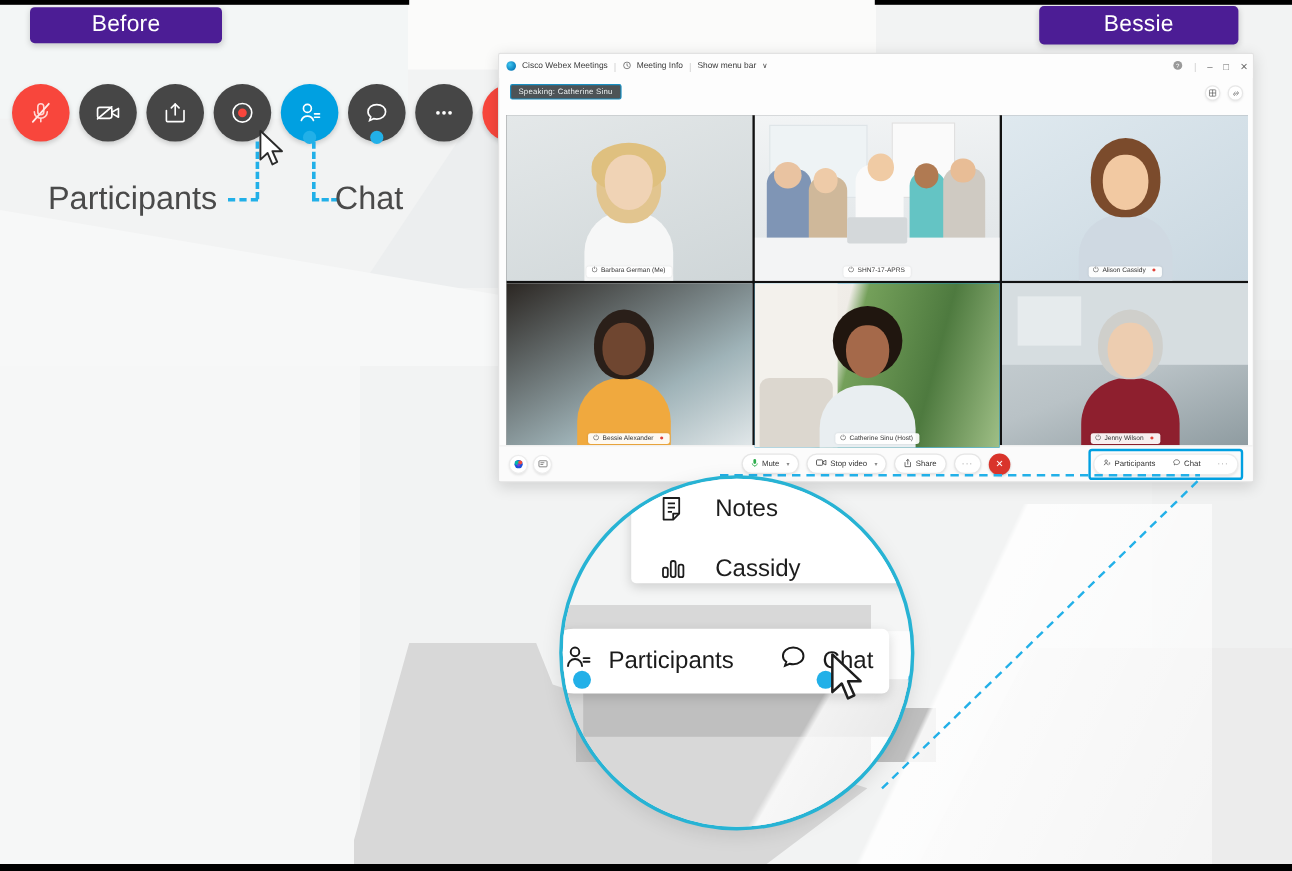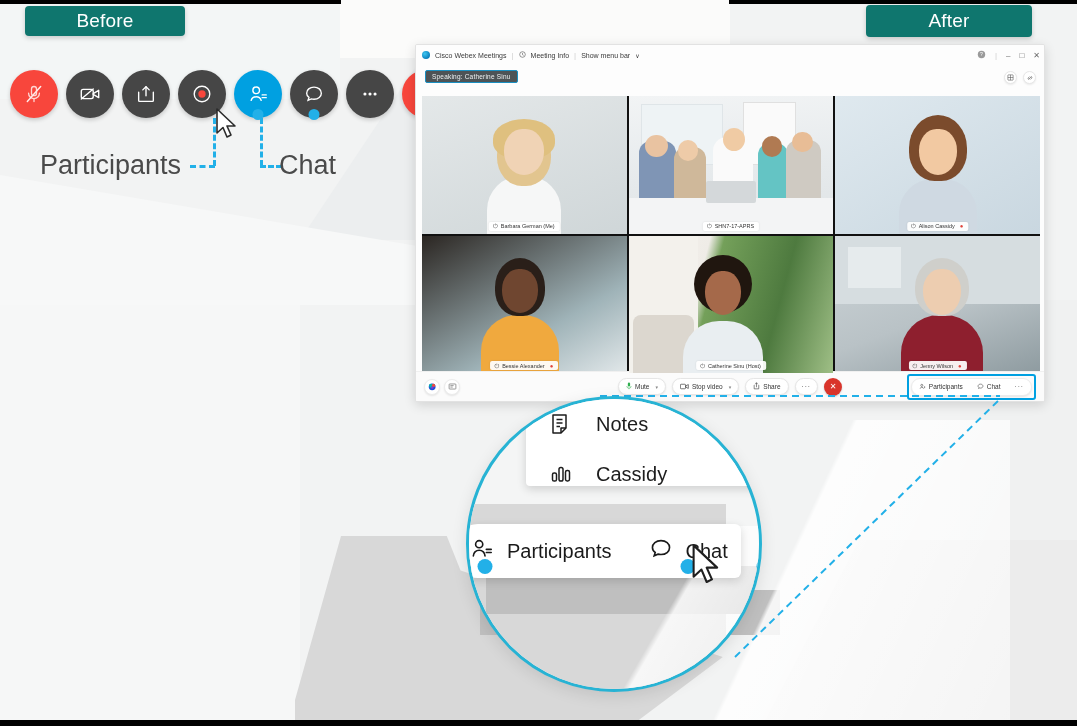--- a/index.html
+++ b/index.html
@@ -73,21 +73,21 @@
     background:#f6f7f7;
   }
   .diag-sheen{
     position:absolute; left:690px; top:420px; width:320px; height:310px;
     background:linear-gradient(115deg, rgba(255,255,255,0) 35%, rgba(255,255,255,.85) 36%, rgba(255,255,255,.45) 100%);
   }
 
   
   .badge {
     position:absolute;
-    background:#0f766e;
+    background:#4c1d95;
     color:#fff;
     border-radius:4px;
     font-size:19px;
     display:flex; align-items:center; justify-content:center;
     box-shadow:0 2px 5px rgba(0,0,0,.18);
     letter-spacing:.2px;
   }
   #badge-before { left:25px; top:6px; width:160px; height:30px; }
   #badge-after  { left:866px; top:5px; width:166px; height:32px; }
 
@@ -311,21 +311,21 @@
     <div class="tri-2"></div>
     <div class="grayblob"></div>
     <div class="graybar"></div>
     <div class="diag-sheen"></div>
     <div class="bg-blackline-top"></div>
     <div class="bg-blackline-top2"></div>
     <div class="bg-blackline-bottom"></div>
   </div>
 
   <div class="badge" id="badge-before">Before</div>
-  <div class="badge" id="badge-after">After</div>
+  <div class="badge" id="badge-after">Bessie</div>
 
   <div id="before-toolbar">
 
     <div class="cbtn red">
       <span>
         <svg width="20" height="20" viewBox="0 0 24 24" fill="none" stroke="#ffd5d2" stroke-width="1.6" stroke-linecap="round">
           <rect x="9" y="3" width="6" height="11" rx="3"></rect>
           <path d="M5.5 11a6.5 6.5 0 0 0 13 0"></path>
           <line x1="12" y1="17.5" x2="12" y2="21"></line>
           <line x1="4" y1="21" x2="20" y2="3" stroke="#ffe9e7" stroke-width="1.8"></line>

